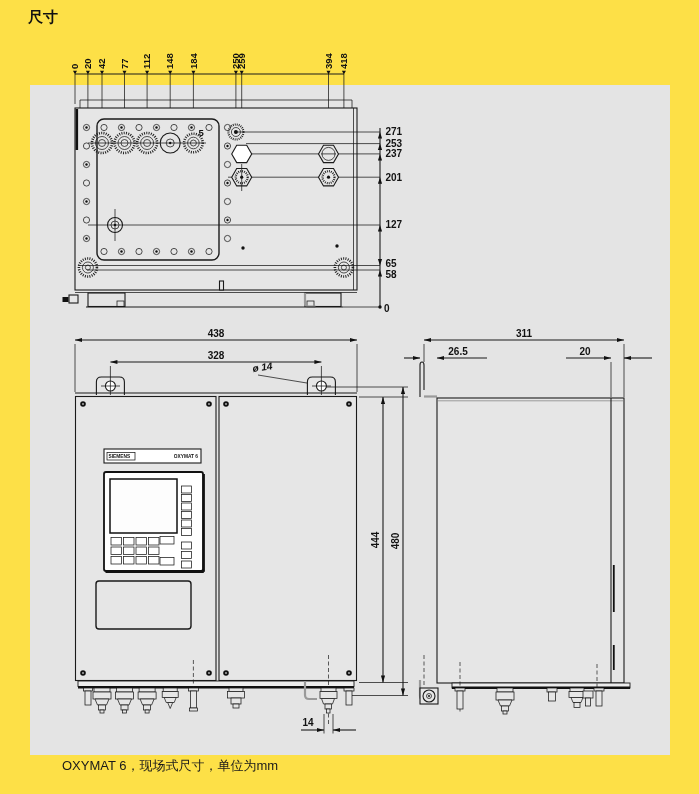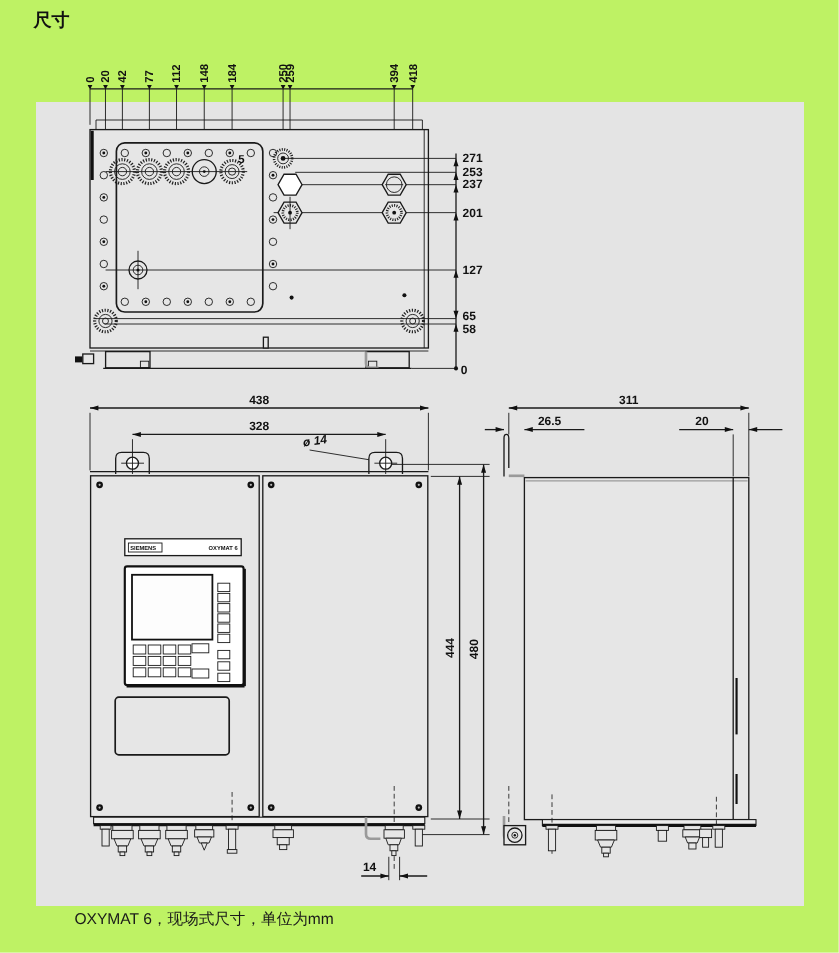--- a/index.html
+++ b/index.html
@@ -1,16 +1,16 @@
 <!DOCTYPE html>
 <html><head>
 <meta charset="utf-8">
 <style>
   html,body{margin:0;padding:0;background:#fff;}
-  #page{position:relative;width:699px;height:794px;background:#bef264;overflow:hidden;
+  #page{position:relative;width:699px;height:794px;background:#fde047;overflow:hidden;
         font-family:"Liberation Sans","DejaVu Sans",sans-serif;}
   svg{position:absolute;left:0;top:0;}
   .ln{stroke:#1a1a1a;stroke-width:1.1;fill:none}
   .tn{stroke:#1a1a1a;stroke-width:0.75;fill:none}
   .tk{stroke:#1a1a1a;stroke-width:1.4;fill:none}
   .thick{stroke:#111;stroke-width:2.6;fill:none}
   .gray{stroke:#9a9a9a;stroke-width:2.2;fill:none}
   .gry1{stroke:#9a9a9a;stroke-width:1;fill:none}
   .fillp{fill:#e6e6e6}
   .fillw{fill:#ffffff}

